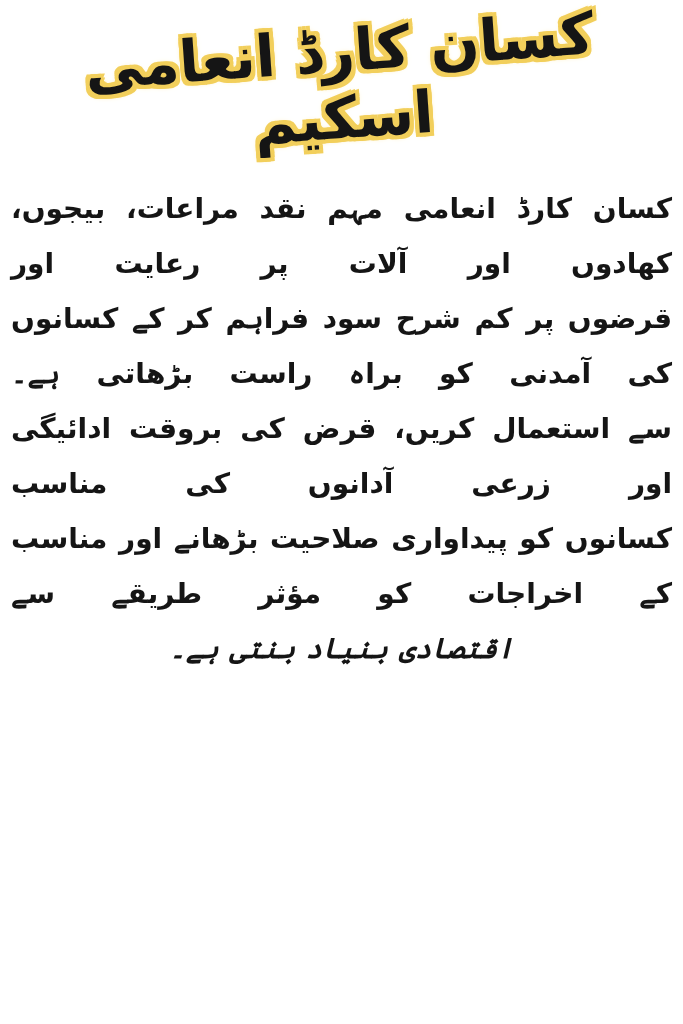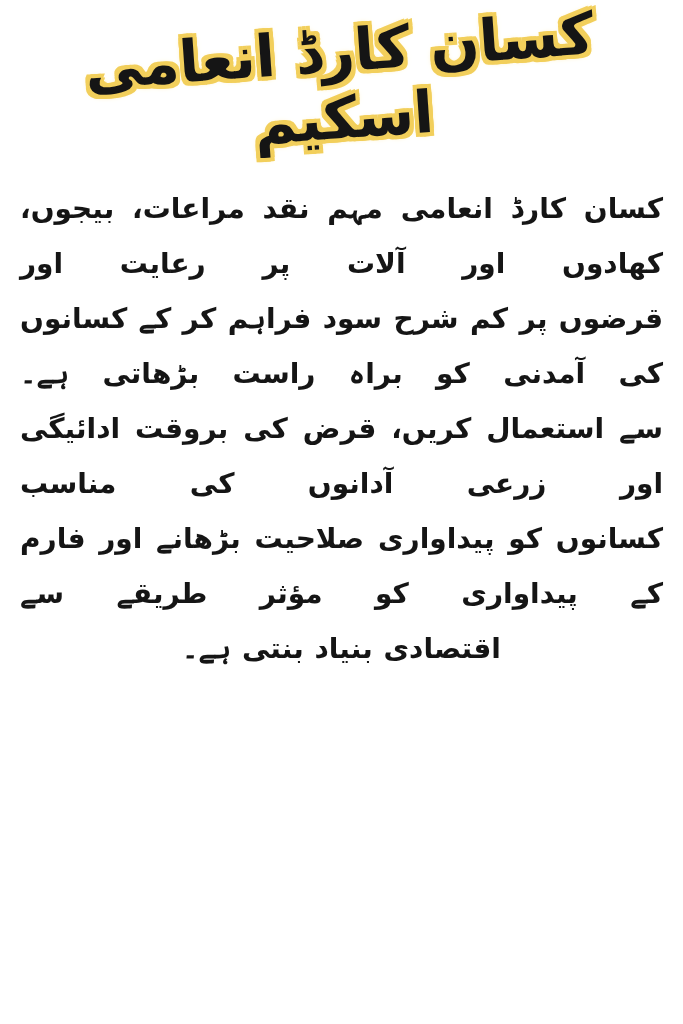--- a/index.html
+++ b/index.html
@@ -32,50 +32,51 @@
        4px -4px 0 var(--gold, #f2cf5b),
       -4px  4px 0 var(--gold, #f2cf5b),
        4px  4px 0 var(--gold, #f2cf5b),
       -4px  0   0 var(--gold, #f2cf5b),
        4px  0   0 var(--gold, #f2cf5b),
        0   -4px 0 var(--gold, #f2cf5b),
        0    4px 0 var(--gold, #f2cf5b),
        0    0   7px var(--gold, #f2cf5b);
   }
   .body-text {
-    padding: 0 20px;
+    padding: 0 11px;
   }
   .para {
     direction: rtl;
     unicode-bidi: embed;
   }
   .para-1 { margin-top: 30px; }
   .line {
     font-size: 28px;
     font-weight: 700;
     line-height: 55px;
     color: var(--ink, #151515);
     text-align: justify;
     text-align-last: justify;
     word-spacing: 1px;
   }
   .line.center {
     text-align: left;
     text-align-last: center;
+    font-style: italic;
   }
 </style>
 </head>
 <body>
 
 <div class="page">
   <h1 class="title">کسان کارڈ انعامی اسکیم</h1>
 
   <div class="body-text">
     <div class="para para-1">
         <div class="line">کسان کارڈ انعامی مہم نقد مراعات، بیجوں، کھادوں اور آلات پر رعایت اور</div>
         <div class="line">قرضوں پر کم شرح سود فراہم کر کے کسانوں کی آمدنی کو براہ راست بڑھاتی ہے۔</div>
         <div class="line">سے استعمال کریں، قرض کی بروقت ادائیگی اور زرعی آدانوں کی مناسب</div>
-        <div class="line">کسانوں کو پیداواری صلاحیت بڑھانے اور فارم کے پیداواری کو مؤثر طریقے سے</div>
+        <div class="line">کسانوں کو پیداواری صلاحیت بڑھانے اور مناسب کے اخراجات کو مؤثر طریقے سے</div>
         <div class="line center">اقتصادی بنیاد بنتی ہے۔</div>
       </div>
 
   </div>
 </div>
 
 </body></html>

